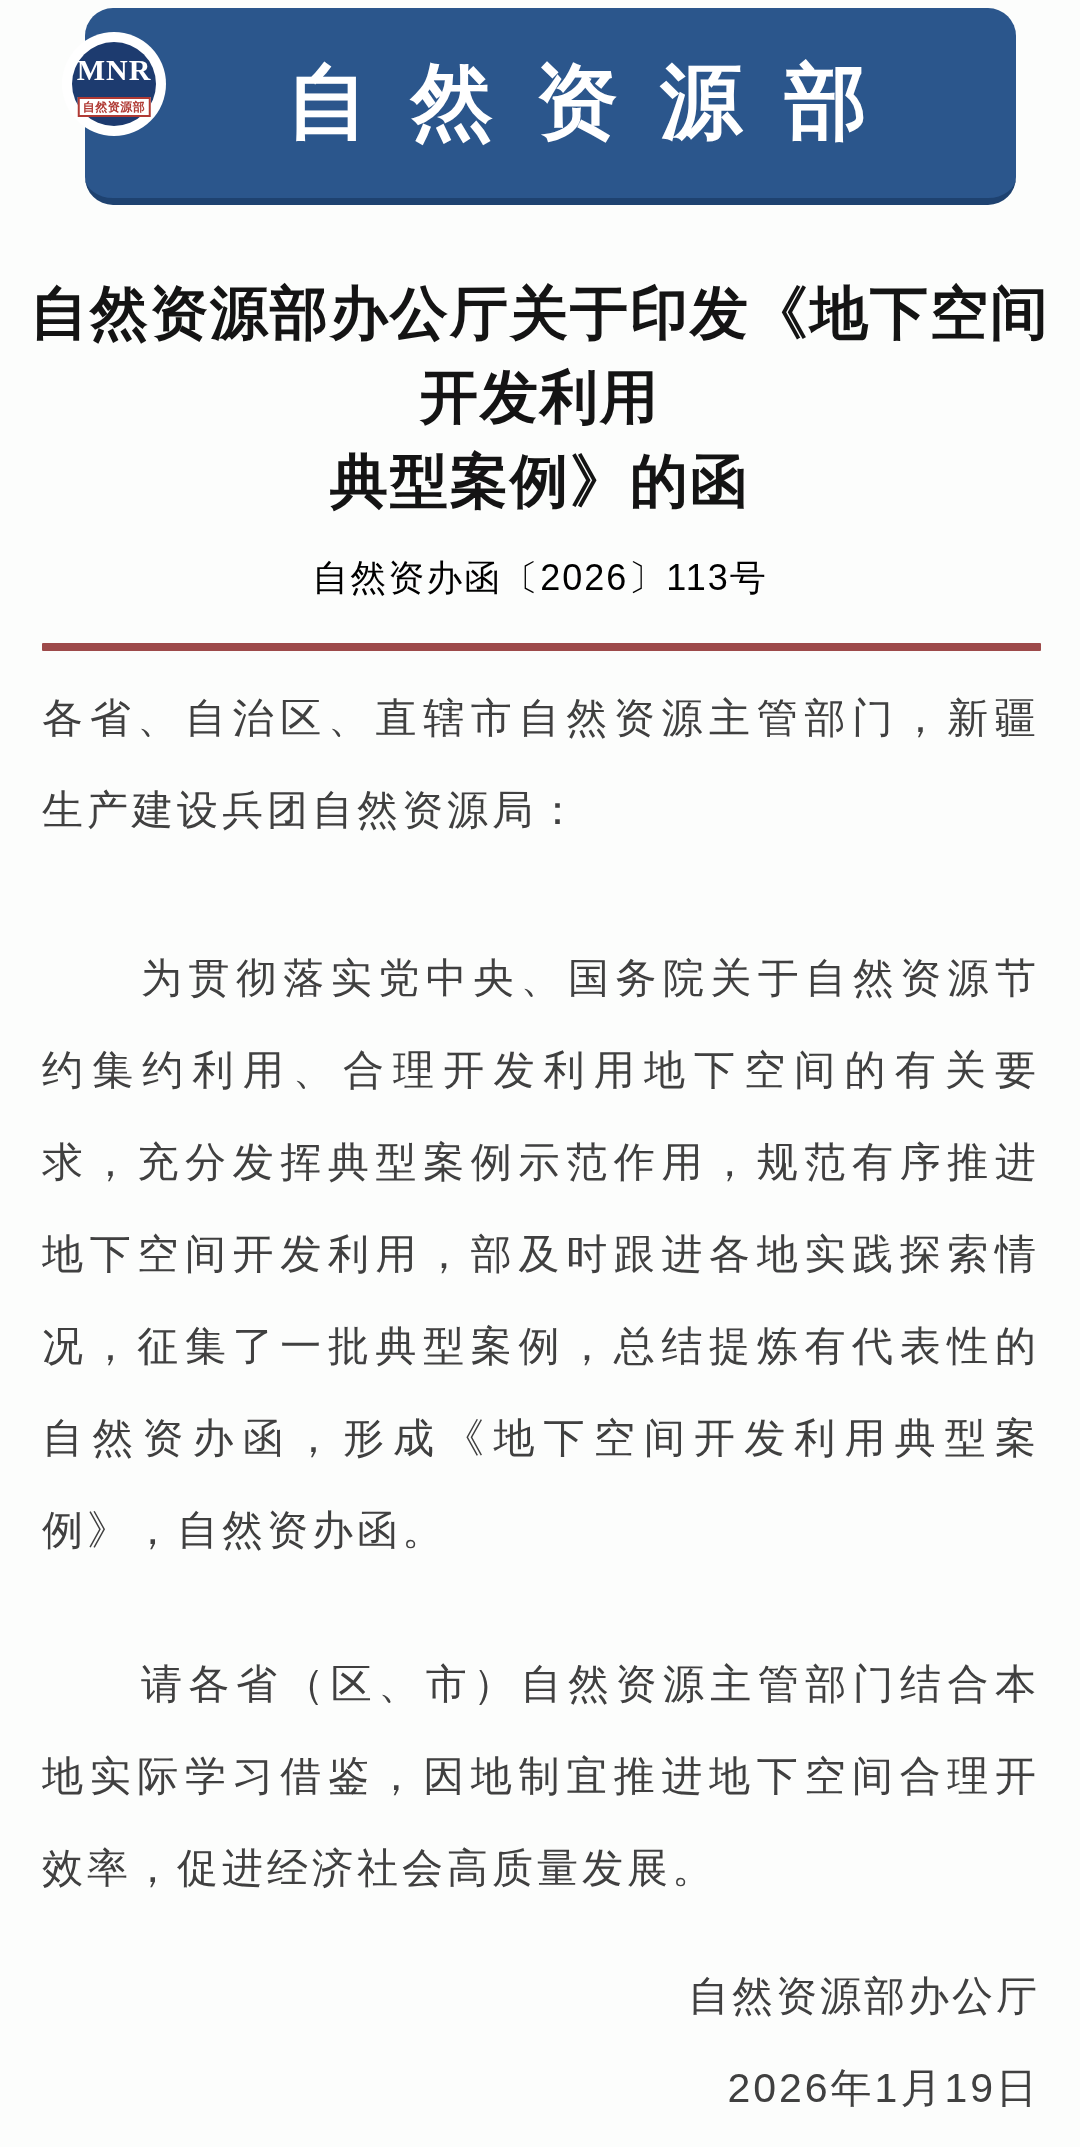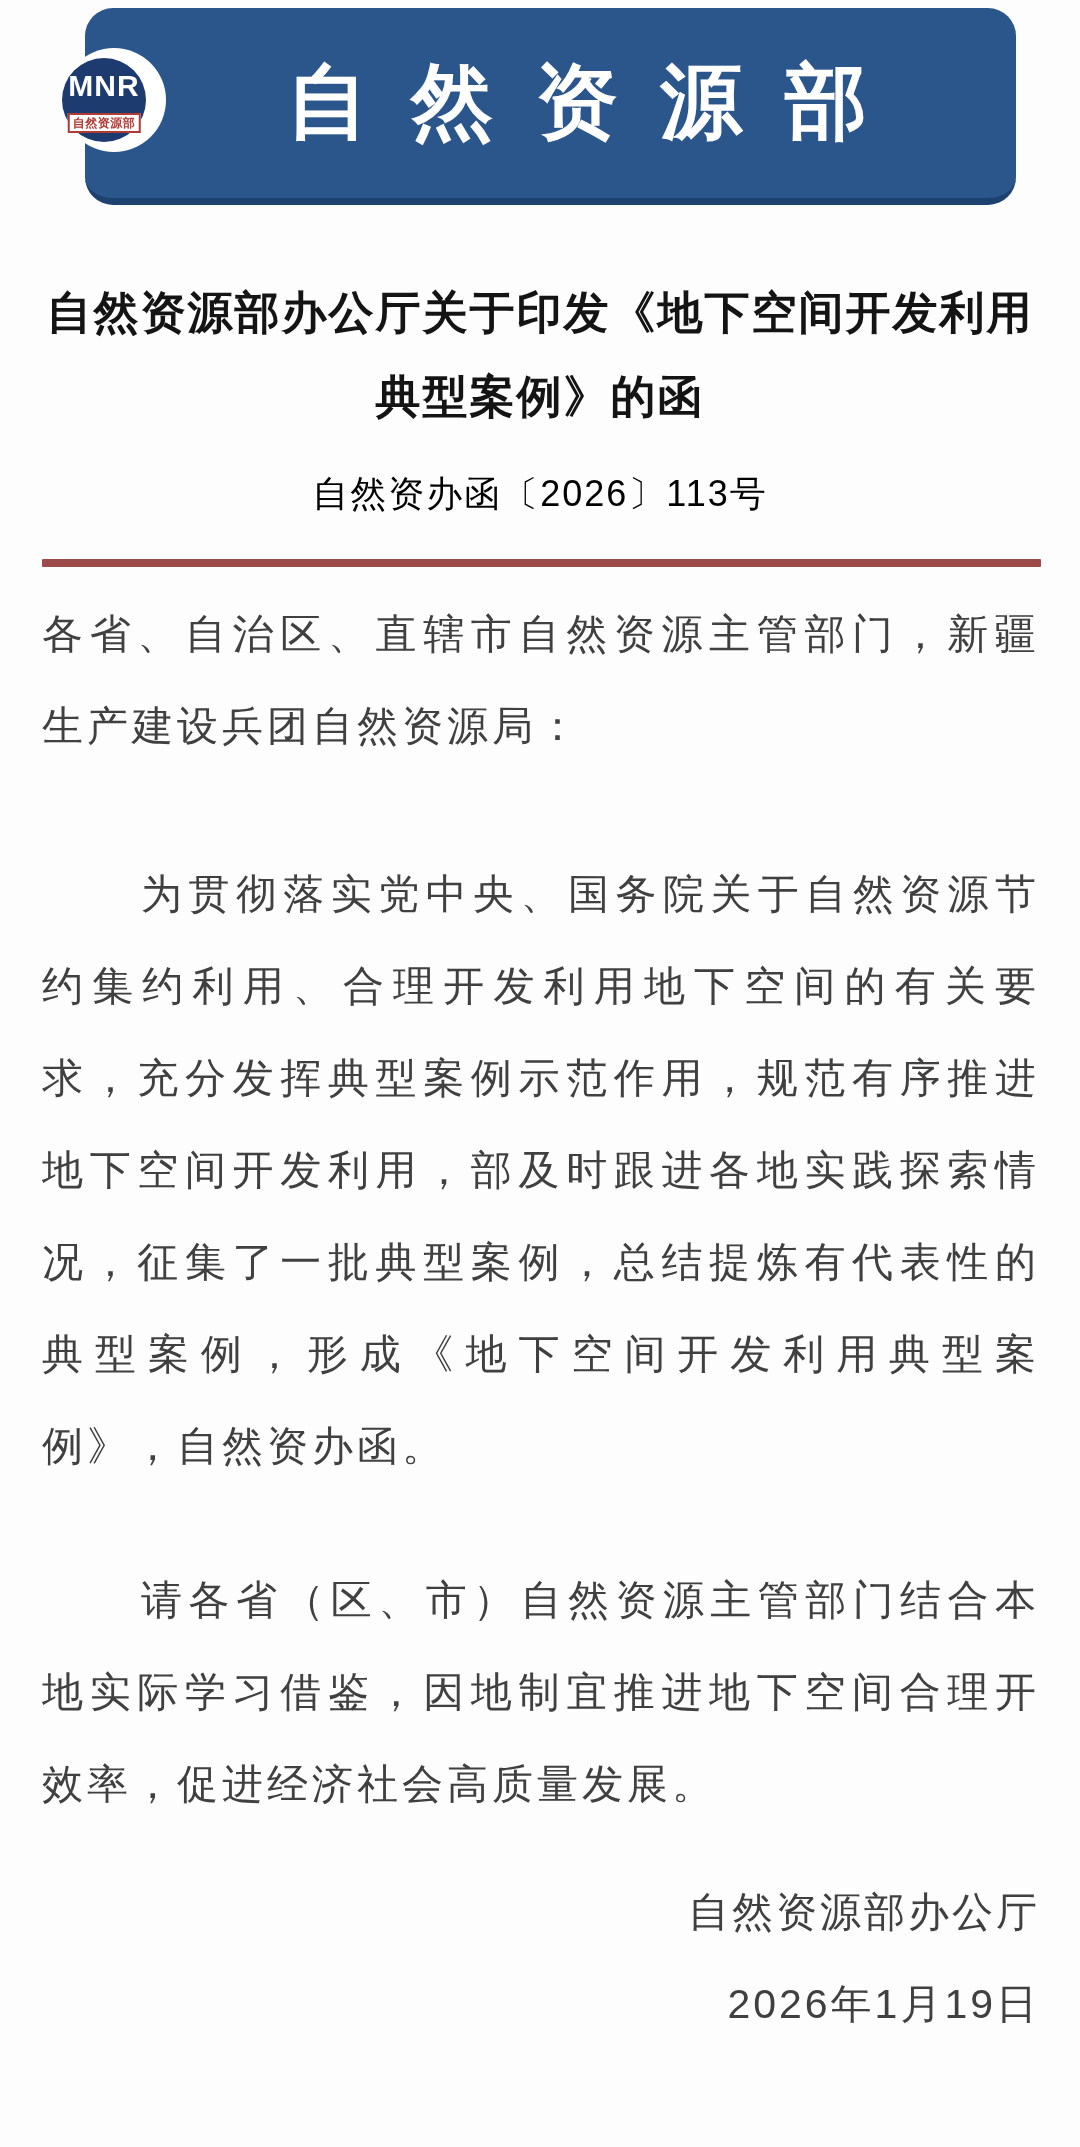--- a/index.html
+++ b/index.html
@@ -30,28 +30,29 @@
     color: #ffffff;
     font-family: "Liberation Serif", "DejaVu Serif", serif;
     font-weight: 700;
     font-size: 82px;
     letter-spacing: 0.52em;
     white-space: nowrap;
   }
   .logo {
     position: absolute;
     left: -23px;
-    top: 40px;
+    top: 24px;
     width: 104px;
     height: 104px;
     background: #ffffff;
     border-radius: 50%;
     display: flex;
     align-items: center;
-    justify-content: flex-start;
+    justify-content: center;
+    font-family: Liberation Serif, serif;
   }
   .logo-inner {
     width: 84px;
     height: 84px;
     background: #1d3b6f;
     border-radius: 50%;
     position: relative;
     display: flex;
     flex-direction: column;
     align-items: center;
@@ -76,21 +77,21 @@
     line-height: 1;
     padding: 2px 3px;
     white-space: nowrap;
     letter-spacing: 0.5px;
   }
 
   
   .doc-title {
     margin: 66px 20px 0 20px;
     text-align: center;
-    font-size: 45px;
+    font-size: 58px;
     font-weight: 700;
     color: #141414;
     line-height: 84px;
   }
   .t-line { display: block; letter-spacing: 2px; }
 
   .doc-number {
     margin-top: 29px;
     text-align: center;
     font-size: 36px;
@@ -150,21 +151,21 @@
 
     <div class="line stretch">各省、自治区、直辖市自然资源主管部门，新疆</div>
     <div class="line">生产建设兵团自然资源局：</div>
 
     <div class="para">
       <div class="line stretch indent">为贯彻落实党中央、国务院关于自然资源节</div>
       <div class="line stretch">约集约利用、合理开发利用地下空间的有关要</div>
       <div class="line stretch">求，充分发挥典型案例示范作用，规范有序推进</div>
       <div class="line stretch">地下空间开发利用，部及时跟进各地实践探索情</div>
       <div class="line stretch">况，征集了一批典型案例，总结提炼有代表性的</div>
-      <div class="line stretch">典型案例，形成《地下空间开发利用典型案</div>
+      <div class="line stretch">自然资办函，形成《地下空间开发利用典型案</div>
       <div class="line">例》，自然资办函。</div>
     </div>
 
     <div class="para para2">
       <div class="line stretch indent">请各省（区、市）自然资源主管部门结合本</div>
       <div class="line stretch">地实际学习借鉴，因地制宜推进地下空间合理开</div>
       <div class="line">效率，促进经济社会高质量发展。</div>
     </div>
 
     <div class="sign-block">

